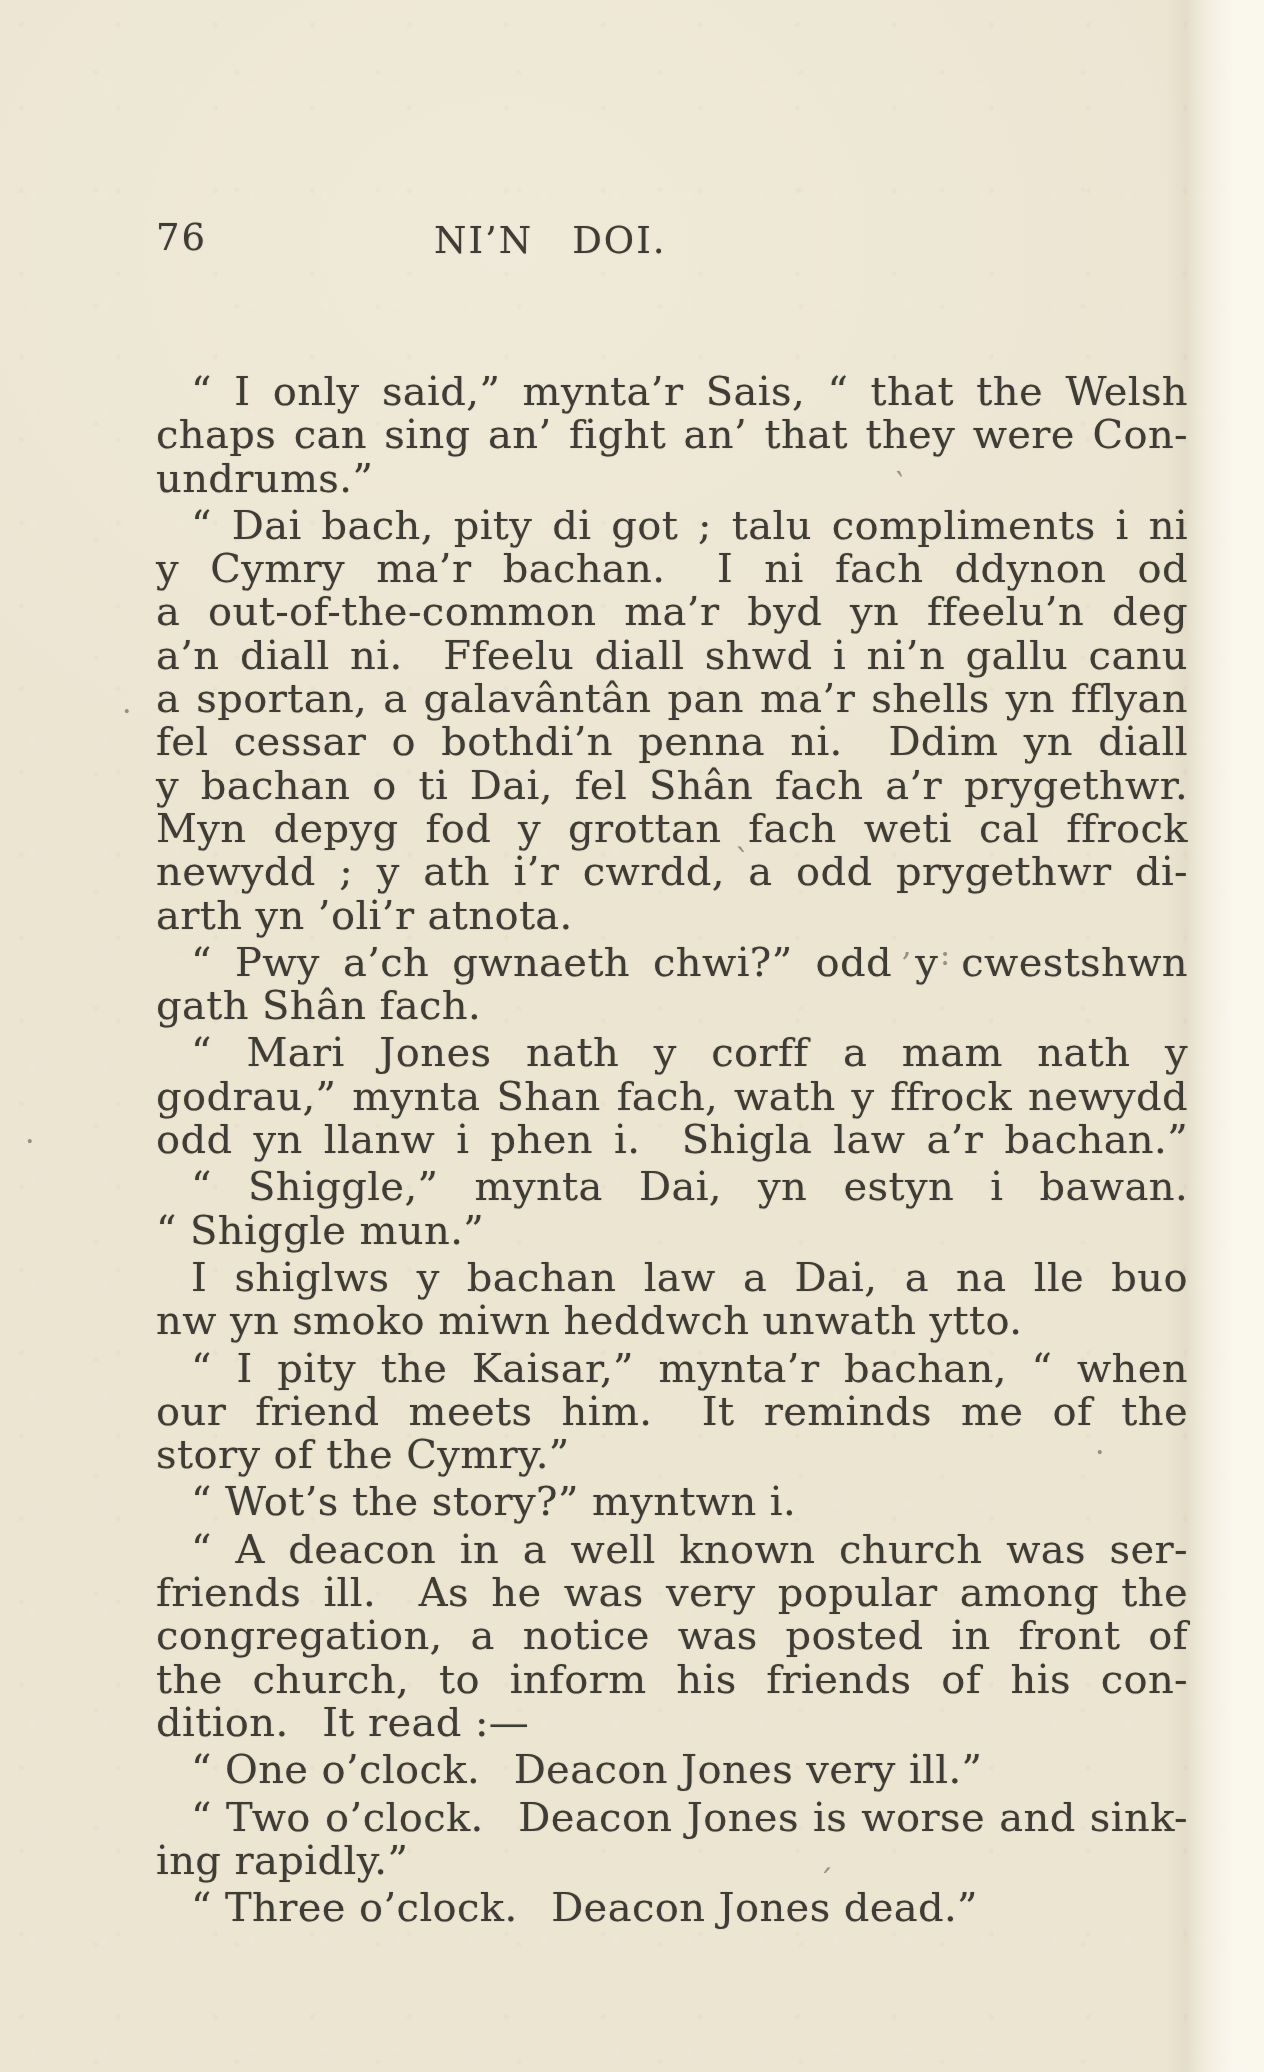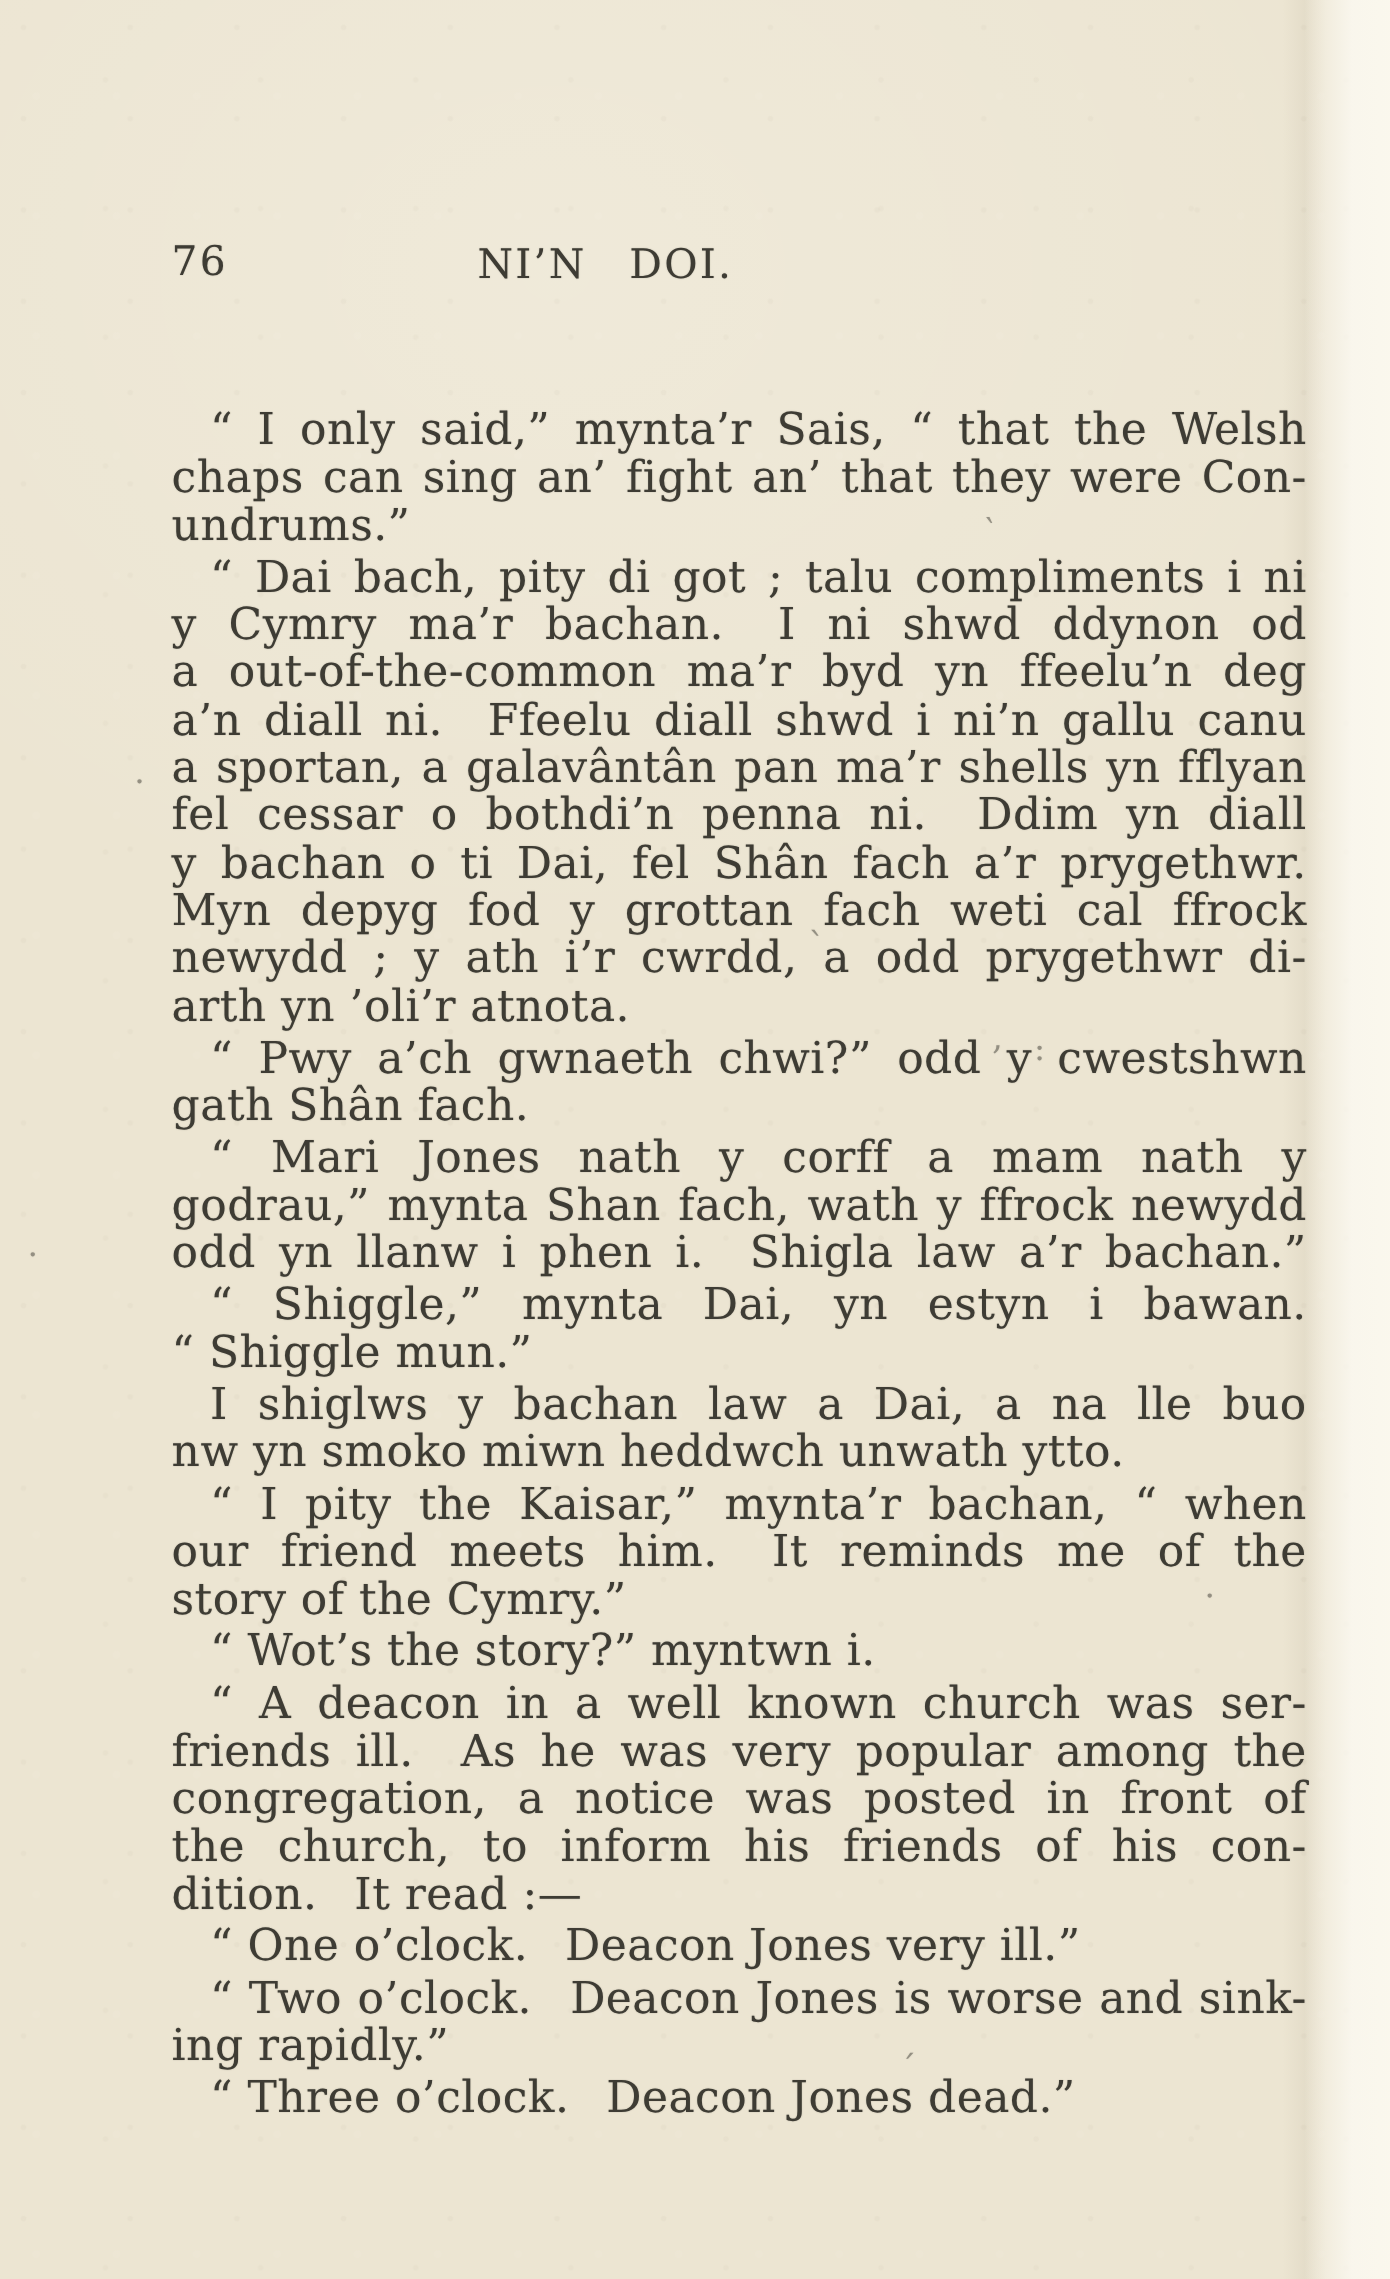--- a/index.html
+++ b/index.html
@@ -59,21 +59,21 @@
   <div id="running-title" class="ink">NI’N DOI.</div>
 
   <div id="text-body" class="ink">
       <div class="para">
         <div class="tline jl first">“ I only said,” mynta’r Sais, “ that the Welsh</div>
         <div class="tline jl">chaps can sing an’ fight an’ that they were Con-</div>
         <div class="tline ll">undrums.”</div>
       </div>
       <div class="para">
         <div class="tline jl first">“ Dai bach, pity di got ; talu compliments i ni</div>
-        <div class="tline jl">y Cymry ma’r bachan.  I ni shwd ddynon od</div>
+        <div class="tline jl">y Cymry ma’r bachan.  I ni fach ddynon od</div>
         <div class="tline jl">a out-of-the-common ma’r byd yn ffeelu’n deg</div>
         <div class="tline jl">a’n diall ni.  Ffeelu diall shwd i ni’n gallu canu</div>
         <div class="tline jl">a sportan, a galavântân pan ma’r shells yn fflyan</div>
         <div class="tline jl">fel cessar o bothdi’n penna ni.  Ddim yn diall</div>
         <div class="tline jl">y bachan o ti Dai, fel Shân fach a’r prygethwr.</div>
         <div class="tline jl">Myn depyg fod y grottan fach weti cal ffrock</div>
         <div class="tline jl">newydd ; y ath i’r cwrdd, a odd prygethwr di-</div>
         <div class="tline ll">arth yn ’oli’r atnota.</div>
       </div>
       <div class="para">

